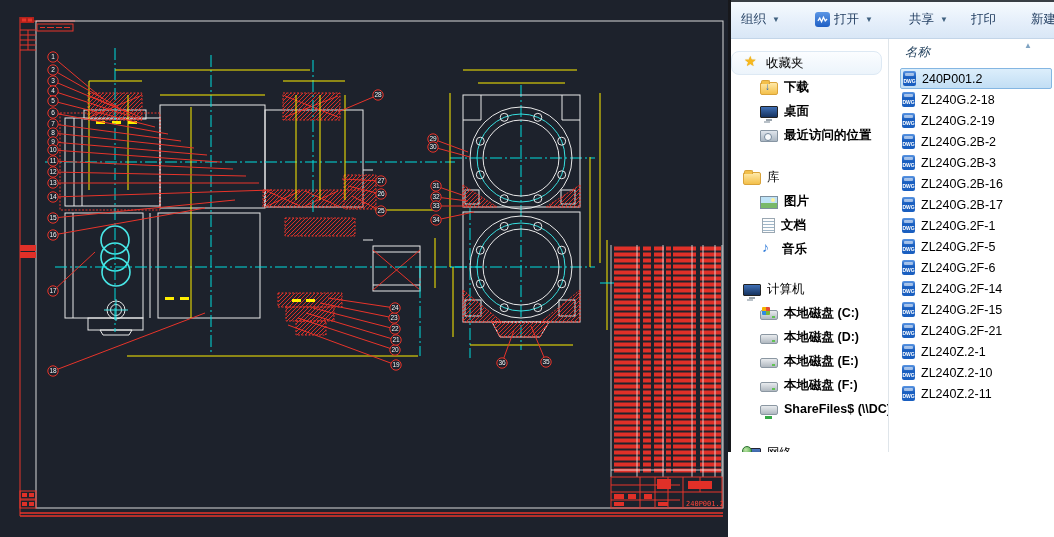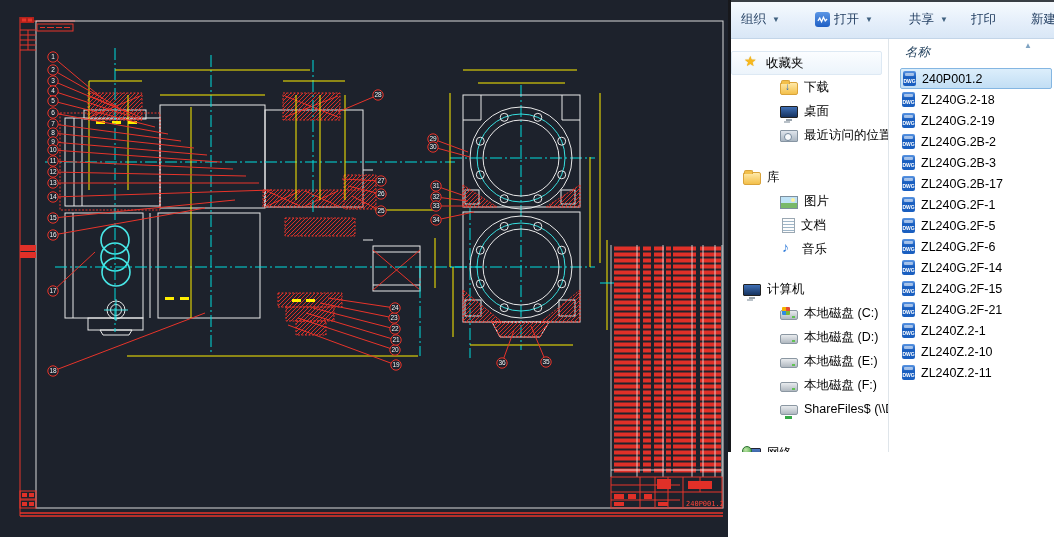--- a/index.html
+++ b/index.html
@@ -17,22 +17,22 @@
   .tb-item{position:absolute;top:9px;display:flex;align-items:center;gap:4px;cursor:default;white-space:nowrap;}
   .caret{font-size:8px;color:#40617f;margin-left:2px;}
   .open-glyph{width:15px;height:15px;border-radius:3px;background:linear-gradient(#5b96e5,#1f5fc4);
               display:inline-flex;align-items:center;justify-content:center;}
   .open-glyph svg{width:11px;height:9px}
   #body{display:flex;height:498px;}
   #sidebar{width:157px;box-sizing:border-box;padding-top:2px;overflow:hidden;}
   .grp{margin:0;}
   .nav-row{height:24px;display:flex;align-items:center;gap:6px;font-size:12.5px;color:#000;
            padding-left:12px;white-space:nowrap;cursor:default;}
-  .nav-row.child{padding-left:49px;height:24px;}
-  .nav-row.hl{background:linear-gradient(#fbfdff,#ecf4fb);border:1px solid #dde9f4;border-radius:2px;
+  .nav-row.child{padding-left:29px;height:24px;font-weight:bold;}
+  .nav-row.hl{background:linear-gradient(#fbfdff,#ecf4fb);border:1px solid #dde9f4;border-radius:8px;
               margin-right:6px;height:22px;}
   #filepanel{flex:1;border-left:1px solid #dfe5ea;position:relative;overflow:hidden;}
   #col-head{position:relative;height:26px;font-size:12.5px;color:#25435f;display:flex;align-items:center;}
   #col-head .lbl{padding-left:16px;font-style:italic;}
   #sort-arrow{position:absolute;right:22px;top:2px;font-size:8px;color:#7fa3c2;}
   #filelist{padding-top:3px;}
   .file-row{height:21px;display:flex;align-items:center;gap:6px;padding-left:13px;font-size:12.5px;color:#000;
             cursor:default;white-space:nowrap;}
   .file-row.sel{background:linear-gradient(#dceefb,#c2def4);border:1px solid #84b6e2;border-radius:2px;
                 margin:0 2px 0 11px;padding-left:2px;height:19px;}
@@ -553,20 +553,24 @@
             <div class="file-row">
               <span class="ic ic-dwg"></span>
               <span>ZL240G.2B-2</span>
             </div>
             <div class="file-row">
               <span class="ic ic-dwg"></span>
               <span>ZL240G.2B-3</span>
             </div>
             <div class="file-row">
               <span class="ic ic-dwg"></span>
+              <span>ZL240G.2B-16</span>
+            </div>
+            <div class="file-row">
+              <span class="ic ic-dwg"></span>
               <span>ZL240G.2B-17</span>
             </div>
             <div class="file-row">
               <span class="ic ic-dwg"></span>
               <span>ZL240G.2F-1</span>
             </div>
             <div class="file-row">
               <span class="ic ic-dwg"></span>
               <span>ZL240G.2F-5</span>
             </div>

